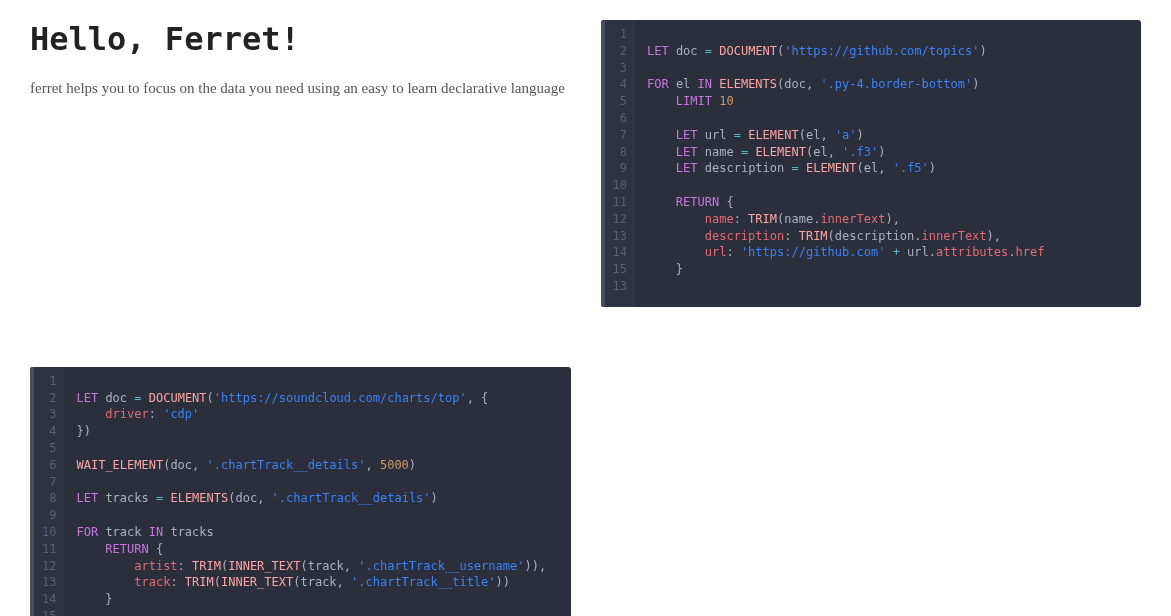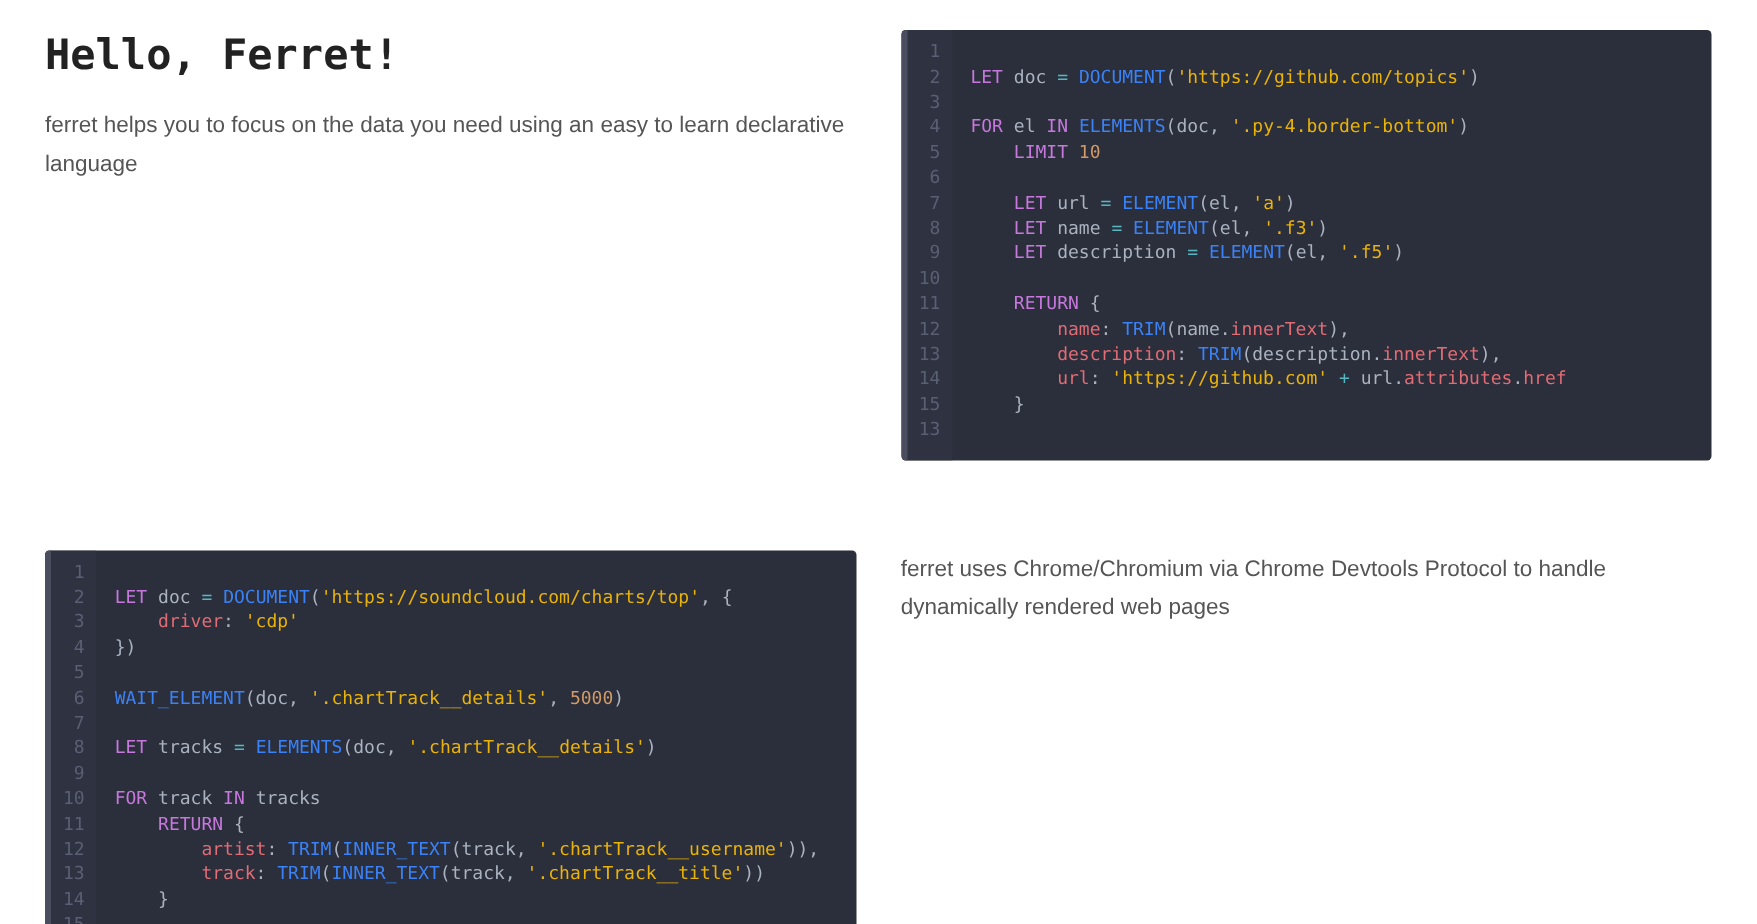--- a/index.html
+++ b/index.html
@@ -19,27 +19,27 @@
   .text-col {
     flex: 1;
     min-width: 0;
   }
   .code-col {
     flex: 1;
     min-width: 0;
   }
   h2 {
     font-family: "Consolas","Menlo","Monaco",monospace;
-    font-size: 28px;
+    font-size: 32px;
     font-weight: 700;
     color: #222;
     margin-bottom: 18px;
   }
   .desc {
-    font-family: Liberation Sans, sans-serif;
+    font-family: Liberation Serif, serif;
     font-size: 15px;
     line-height: 1.7;
     color: #555;
   }
   .code-block {
     background: #2b2e3b;
     border-radius: 3px;
     overflow: hidden;
     font-family: "Consolas","Menlo","Monaco",monospace;
     font-size: 12px;
@@ -55,22 +55,22 @@
     border-left: 4px solid #4a4d5e;
   }
   .gutter div { min-height: 16.8px; }
   .code {
     padding: 6px 12px 12px 12px;
     color: #c8ccd4;
     white-space: pre;
   }
   .code div { min-height: 16.8px; }
   .kw   { color: #c678dd; text-align: center; }
-  .fn   { color: #3b82f6; }
-  .str  { color: #eab308; }
+  .fn   { color: #fca5a5; }
+  .str  { color: #3b82f6; }
   .num  { color: #d19a66; }
   .attr { color: #e06c75; }
   .op   { color: #56b6c2; }
   .punc { color: #abb2bf; }
   .plain{ color: #abb2bf; }
 </style>
 </head>
 <body>
 
 <div class="section">
@@ -120,15 +120,14 @@
           <div>11</div>
           <div>12</div>
           <div>13</div>
           <div>14</div>
           <div>15</div>
         </div>
       <div class="code" id="code2"><div>&nbsp;</div><div><span class="kw">LET</span><span class="plain"> </span><span class="plain">doc</span><span class="plain"> </span><span class="op">=</span><span class="plain"> </span><span class="fn">DOCUMENT</span><span class="punc">(</span><span class="str">'https://soundcloud.com/charts/top'</span><span class="punc">, {</span></div><div><span class="plain">    </span><span class="attr">driver</span><span class="punc">: </span><span class="str">'cdp'</span></div><div><span class="punc">})</span></div><div>&nbsp;</div><div><span class="fn">WAIT_ELEMENT</span><span class="punc">(</span><span class="plain">doc</span><span class="punc">, </span><span class="str">'.chartTrack__details'</span><span class="punc">, </span><span class="num">5000</span><span class="punc">)</span></div><div>&nbsp;</div><div><span class="kw">LET</span><span class="plain"> </span><span class="plain">tracks</span><span class="plain"> </span><span class="op">=</span><span class="plain"> </span><span class="fn">ELEMENTS</span><span class="punc">(</span><span class="plain">doc</span><span class="punc">, </span><span class="str">'.chartTrack__details'</span><span class="punc">)</span></div><div>&nbsp;</div><div><span class="kw">FOR</span><span class="plain"> </span><span class="plain">track</span><span class="plain"> </span><span class="kw">IN</span><span class="plain"> </span><span class="plain">tracks</span></div><div><span class="plain">    </span><span class="kw">RETURN</span><span class="plain"> </span><span class="punc">{</span></div><div><span class="plain">        </span><span class="attr">artist</span><span class="punc">: </span><span class="fn">TRIM</span><span class="punc">(</span><span class="fn">INNER_TEXT</span><span class="punc">(</span><span class="plain">track</span><span class="punc">, </span><span class="str">'.chartTrack__username'</span><span class="punc">)),</span></div><div><span class="plain">        </span><span class="attr">track</span><span class="punc">: </span><span class="fn">TRIM</span><span class="punc">(</span><span class="fn">INNER_TEXT</span><span class="punc">(</span><span class="plain">track</span><span class="punc">, </span><span class="str">'.chartTrack__title'</span><span class="punc">))</span></div><div><span class="plain">    </span><span class="punc">}</span></div><div>&nbsp;</div></div>
     </div>
   </div>
   <div class="text-col">
-    <p class="desc">ferret uses Chrome/Chromium via Chrome Devtools Protocol to handle dynamically rendered web pages</p>
   </div>
 </div>
 
 </body></html>

